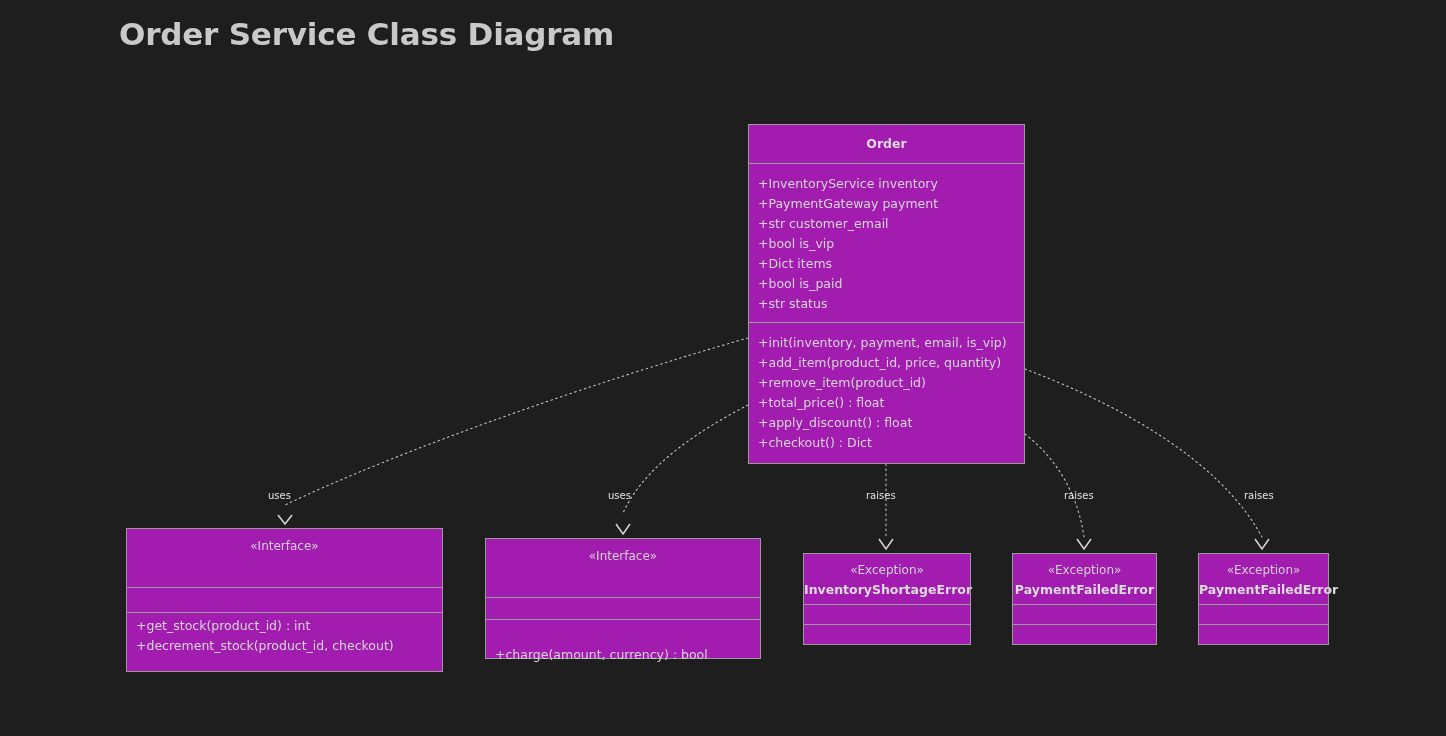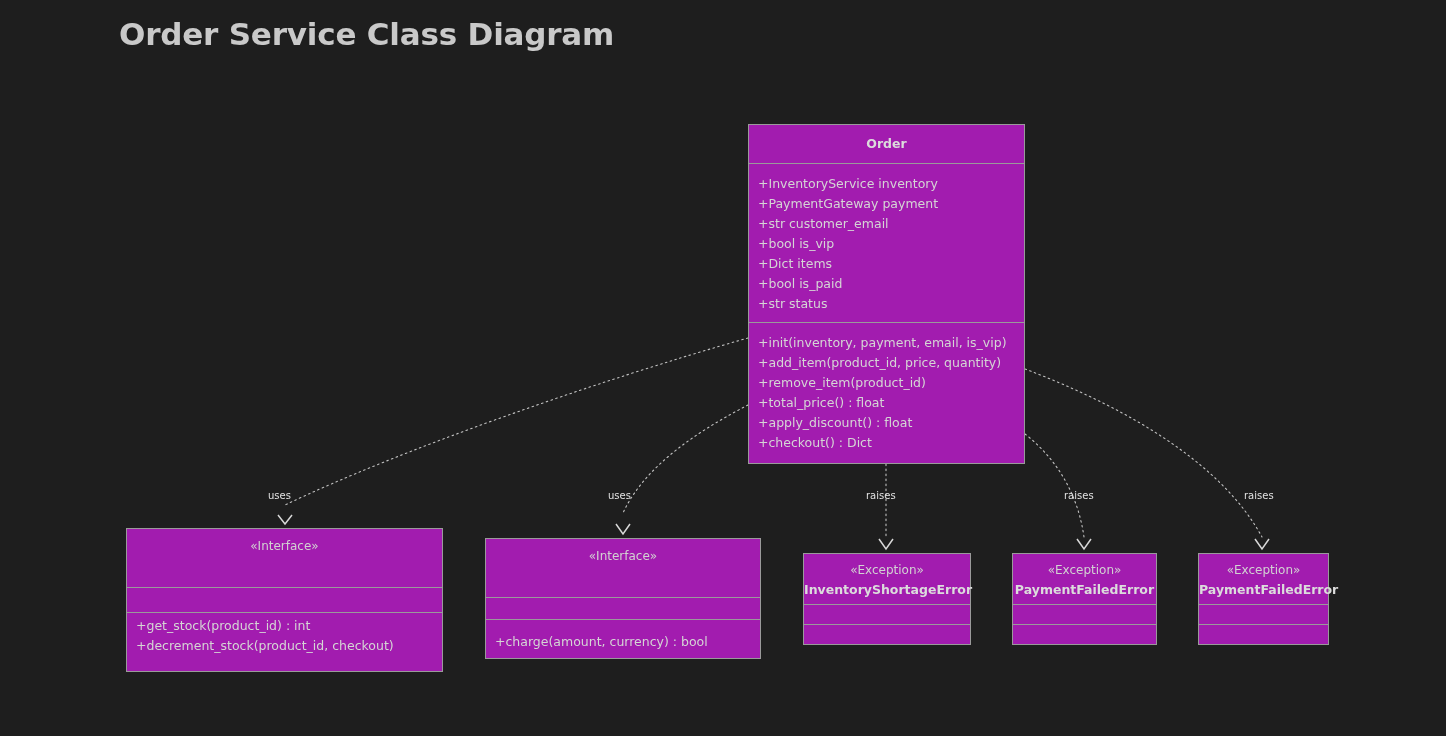--- a/index.html
+++ b/index.html
@@ -151,21 +151,21 @@
       <div class="member">+get_stock(product_id) : int</div>
       <div class="member">+decrement_stock(product_id, checkout)</div>
     </div>
   </div>
 
   <div class="uml-box" style="left:485px; top:538px; width:276px; height:121px;">
     <div class="compartment cls-title" style="height:58px; padding-top:8px;">
       <span class="stereo">«Interface»</span>
     </div>
     <div class="compartment comp-div empty-comp" style="height:22px;"></div>
-    <div class="compartment comp-div" style="height:21px; padding-top:12px;">
+    <div class="compartment comp-div" style="height:21px; padding-top:25px;">
       <div class="member">+charge(amount, currency) : bool</div>
     </div>
   </div>
 
   <div class="uml-box" style="left:803px; top:553px; width:168px; height:92px;">
     <div class="compartment cls-title" style="height:50px; padding-top:7px;">
       <span class="stereo">«Exception»</span>
       <span class="cls-name">InventoryShortageError</span>
     </div>
     <div class="compartment comp-div empty-comp" style="height:20px;"></div>

